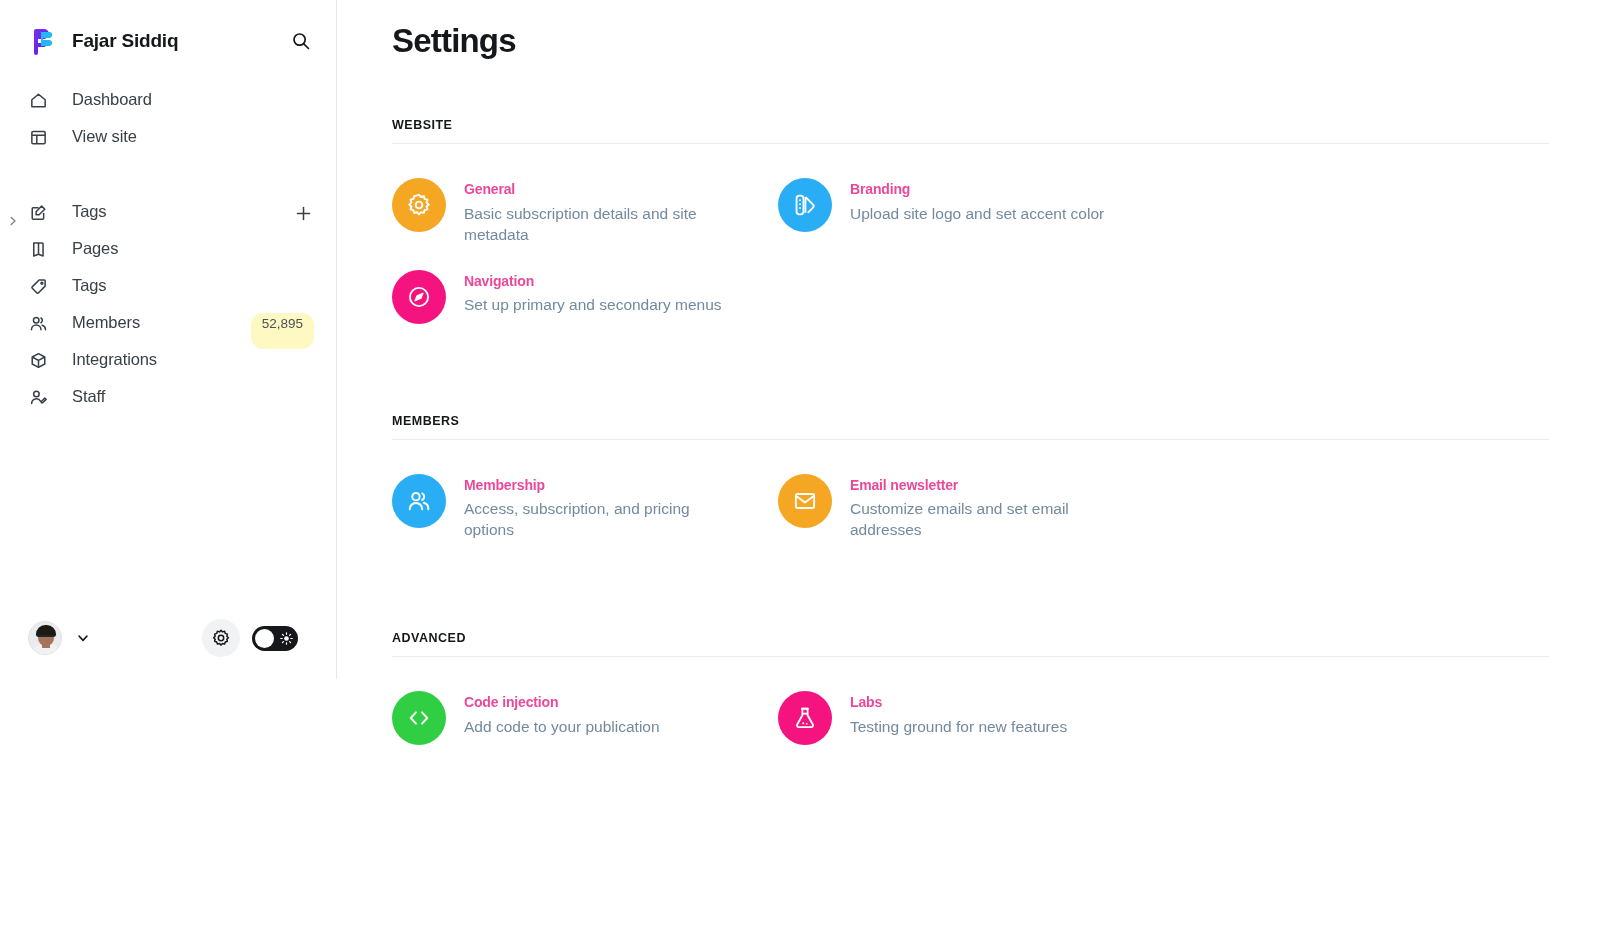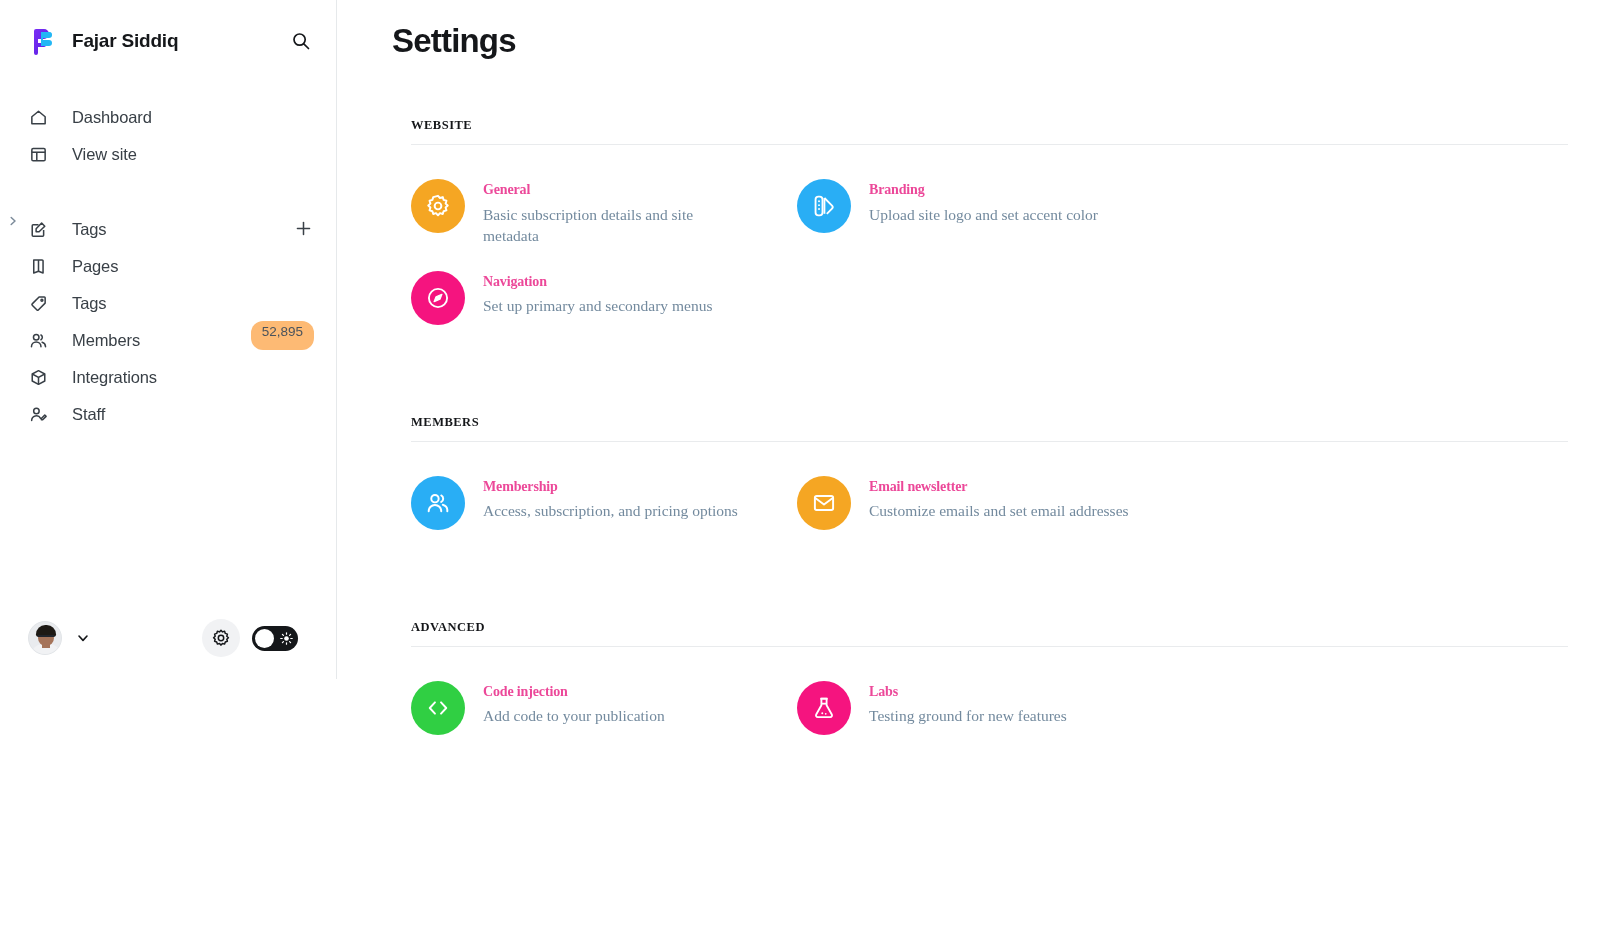--- a/index.html
+++ b/index.html
@@ -38,21 +38,21 @@
   .search-btn {
     margin-left: auto;
     width: 26px; height: 26px;
     display: flex; align-items: center; justify-content: center;
     cursor: pointer;
   }
 
   .nav-top { margin-top: 26px; }
   .nav-group { margin-top: 38px; }
   .nav-item {
-    display: flex; align-items: flex-end;
+    display: flex; align-items: flex-start;
     height: 37px;
     padding-left: 28px; padding-right: 22px;
     position: relative;
     cursor: pointer;
   }
   .nav-icon {
     width: 20px; height: 20px;
     flex: 0 0 20px;
     display: flex; align-items: center; justify-content: center;
     color: #394047;
@@ -73,25 +73,25 @@
   }
   .nav-plus {
     margin-left: auto;
     width: 22px; height: 22px;
     display: flex; align-items: center; justify-content: center;
     color: #394047;
     cursor: pointer;
   }
   .badge {
     margin-left: auto;
-    background: #fdba74;
+    background: #fef9c3;
     color: #4a535c;
     font-size: 13.5px;
     border-radius: 12px;
-    padding: 4px 11px 12px 11px;
+    padding: 4px 11px 18px 11px;
     line-height: 1;
     white-space: nowrap;
   }
 
   
   .sidebar-footer {
     position: absolute; left: 0; bottom: 22px;
     width: 337px;
     display: flex; align-items: center;
     padding: 0 28px;
@@ -148,21 +148,21 @@
     height: 828px;
     padding: 0;
     overflow: hidden;
     position: relative;
   }
   .page-title {
     font-size: 33px; font-weight: bold; color: #15171a;
     letter-spacing: -0.8px;
     margin: 22px 0 0 55px;
   }
-  .section { margin: 0 0 0 74px; width: 1157px; font-family: Liberation Serif, serif; }
+  .section { margin: 0 0 0 55px; width: 1157px; }
   .section-top { margin-top: 58px; }
   .section-head {
     font-size: 12.5px; font-weight: bold; color: #15171a;
     letter-spacing: 0.5px;
     padding-bottom: 11px;
   }
   .divider { height: 1px; background: #e9ebed; width: 1157px; }
 
   .cards {
     display: flex; flex-wrap: wrap;

